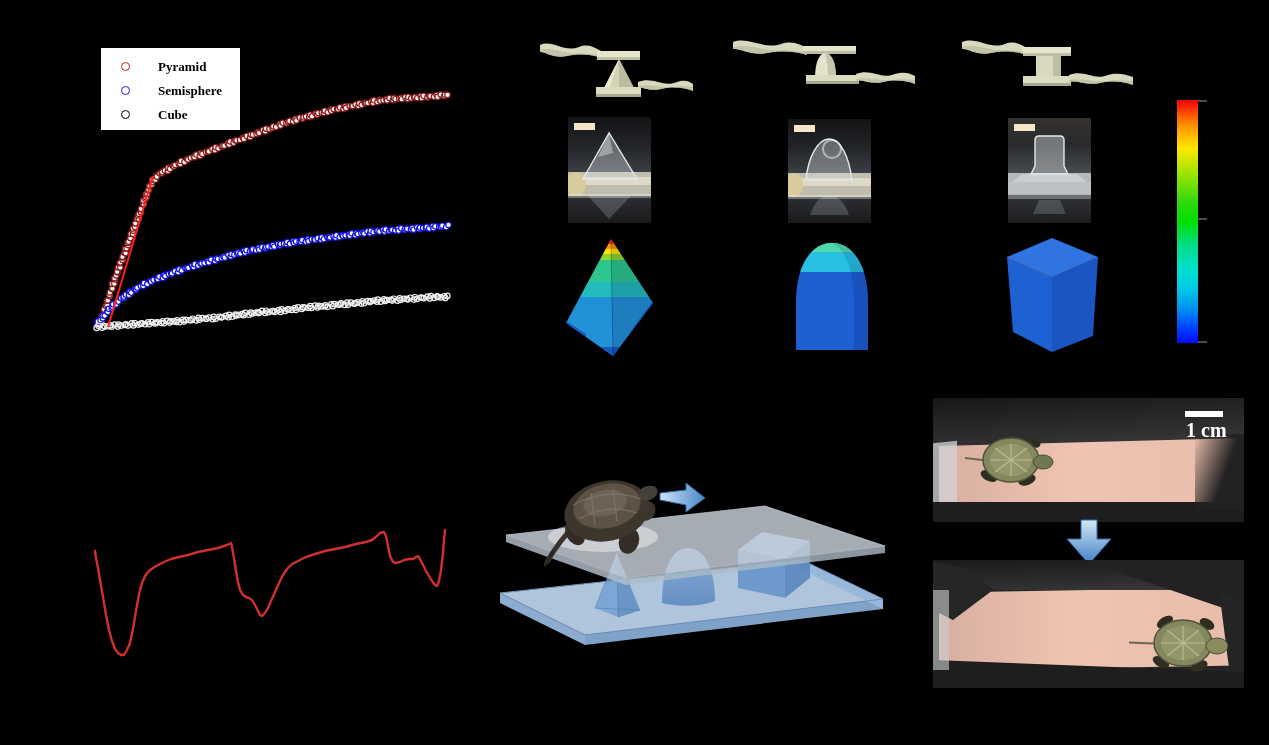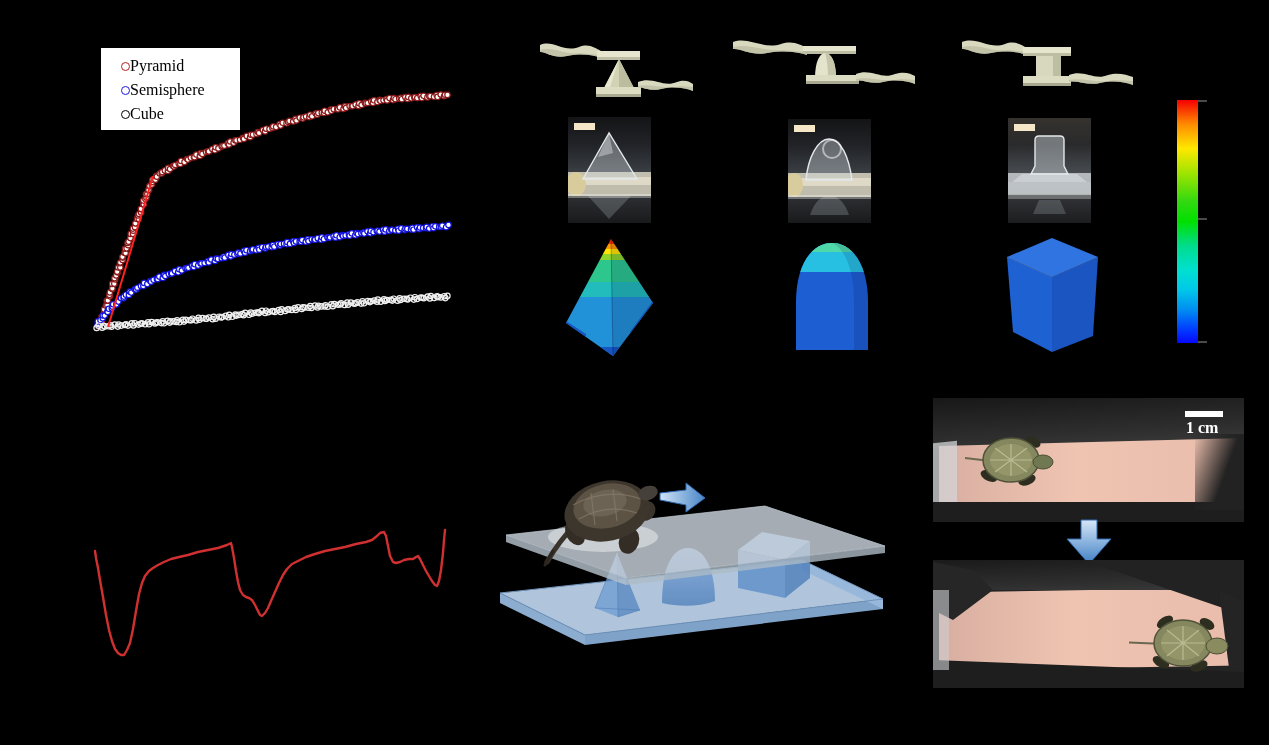--- a/index.html
+++ b/index.html
@@ -6,21 +6,21 @@
   .canvas{position:relative;width:1269px;height:745px;background:#000;overflow:hidden;
           font-family:"Liberation Serif","DejaVu Serif",serif;}
   .abs{position:absolute;}
   svg{display:block;}
   
   .legend{left:100px;top:47px;width:141px;height:84px;background:#fff;border:1.5px solid #000;
           box-sizing:border-box;padding-top:6px;}
   .legend-row{display:flex;align-items:center;height:24px;}
   .legend-glyph{display:inline-block;width:7px;height:7px;border-radius:50%;border:1.6px solid #000;
                 margin-left:20px;background:#fff;}
-  .legend-label{font-weight:normal;font-size:16px;color:#000;line-height:1;}
+  .legend-label{margin-left:28px;font-weight:bold;font-size:13px;color:#000;line-height:1;}
   
   .photo-b{overflow:hidden;border-radius:1px;background:linear-gradient(180deg,#141416 0%,#232529 28%,#3d4247 55%,#2a2c2f 78%,#191a1c 100%);}
   .scalebar-b{position:absolute;left:6px;top:6px;width:21px;height:7px;background:#f4e6c6;}
   
   .colorbar{width:21px;height:243px;}
   .cb-tick{position:absolute;left:21px;width:9px;height:2px;background:#4a4a4a;}
   
   .photo-e{overflow:hidden;background:#242424;}
   .foam{position:absolute;background:linear-gradient(178deg,#171717 0%,#2e2e2e 70%,#3a3a3a 100%);}
   .pink{position:absolute;background:linear-gradient(90deg,#d8aea1 0%,#efc4b1 45%,#e9bcab 100%);}
@@ -771,21 +771,21 @@
       <ellipse cx="36" cy="26" rx="8" ry="5" fill="#2e2e20" transform="rotate(-30 36 26)"></ellipse>
       <ellipse cx="28" cy="58" rx="9" ry="5" fill="#2e2e20" transform="rotate(25 28 58)"></ellipse>
       <ellipse cx="66" cy="62" rx="9" ry="5" fill="#2e2e20" transform="rotate(-20 66 62)"></ellipse>
       <ellipse cx="72" cy="24" rx="8" ry="5" fill="#2e2e20" transform="rotate(28 72 24)"></ellipse>
       <ellipse cx="50" cy="42" rx="28" ry="22" fill="#85875f" stroke="#50523a" stroke-width="1.5"></ellipse>
       <ellipse cx="50" cy="42" rx="21" ry="16" fill="#979a6c" opacity="0.8"></ellipse>
       <path d="M29,42 L71,42 M50,26 L50,58 M34,30 L66,54 M34,54 L66,30" stroke="#c9caa2" stroke-width="1.2" opacity="0.7"></path>
       <ellipse cx="82" cy="44" rx="10" ry="7" fill="#6f7850" stroke="#4a4f34" stroke-width="1"></ellipse>
     </svg>
     <div class="abs" style="left:252px;top:13px;width:38px;height:6px;background:#fff"></div>
-    <div class="abs" style="left:253px;top:21px;color:#fff;font-weight:bold;font-size:16px">1 cm</div>
+    <div class="abs" style="left:253px;top:21px;color:#fff;font-weight:bold;font-size:20px">1 cm</div>
   </div>
 
   <svg class="abs" style="left:1064px;top:519px" width="50" height="46" viewBox="0 0 50 46">
     <defs>
         <linearGradient id="darr" x1="0" y1="0" x2="0" y2="1">
       <stop offset="0" stop-color="#d6e7f7"></stop>
           <stop offset="1" stop-color="#3f7fc4"></stop>
         </linearGradient>
       </defs>
     <polygon points="17,1 33,1 33,20 47,20 25,45 3,20 17,20" fill="url(#darr)" stroke="#2f6bb0" stroke-width="1"></polygon>

